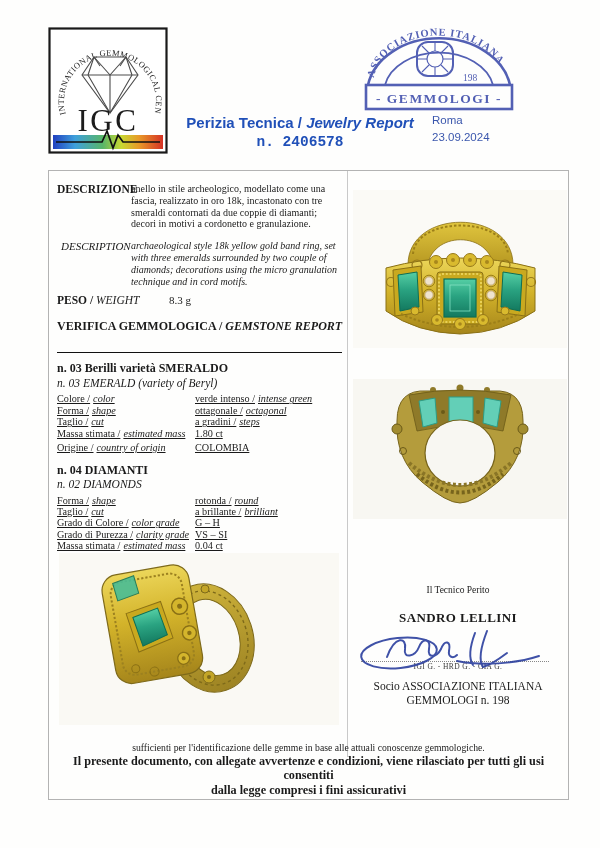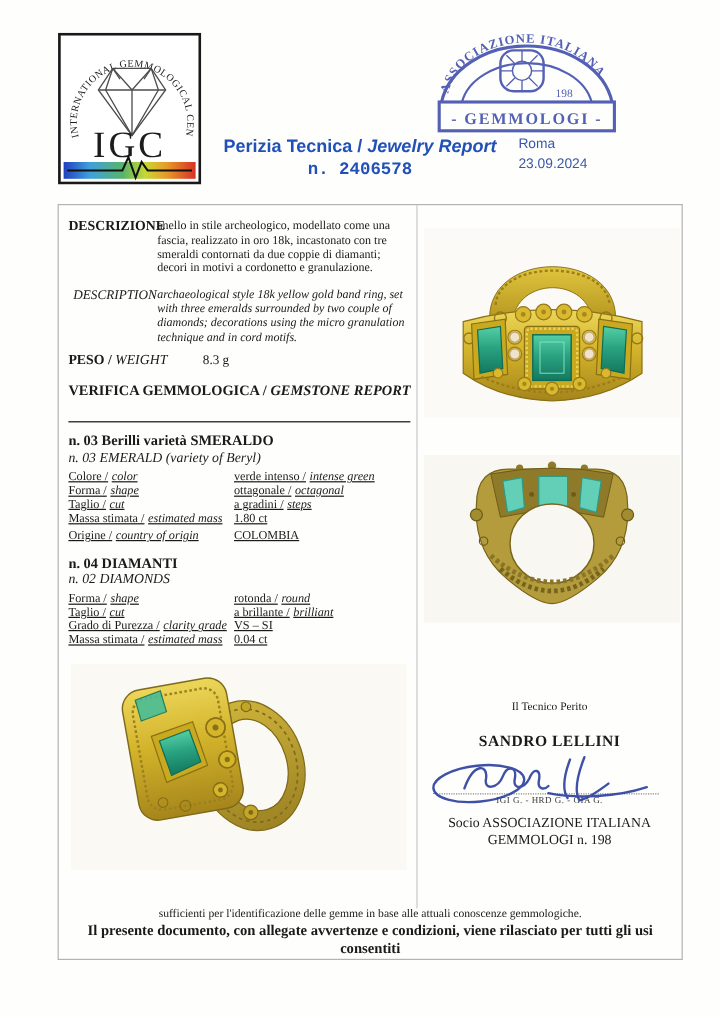--- a/index.html
+++ b/index.html
@@ -225,20 +225,24 @@
         <div class="spec-rows">
             <div class="spec-row">
             <div class="spec-label"><span>Forma /</span><span class="en-i">shape</span></div>
             <div class="spec-value"><span>rotonda /</span><span class="en-i">round</span></div>
           </div>
             <div class="spec-row">
             <div class="spec-label"><span>Taglio /</span><span class="en-i">cut</span></div>
             <div class="spec-value"><span>a brillante /</span><span class="en-i">brilliant</span></div>
           </div>
             <div class="spec-row">
+            <div class="spec-label"><span>Grado di Colore /</span><span class="en-i">color grade</span></div>
+            <div class="spec-value"><span>G – H</span><span class="en-i"></span></div>
+          </div>
+            <div class="spec-row">
             <div class="spec-label"><span>Grado di Purezza /</span><span class="en-i">clarity grade</span></div>
             <div class="spec-value"><span>VS – SI</span><span class="en-i"></span></div>
           </div>
             <div class="spec-row">
             <div class="spec-label"><span>Massa stimata /</span><span class="en-i">estimated mass</span></div>
             <div class="spec-value"><span>0.04 ct</span><span class="en-i"></span></div>
           </div>
           </div>
       </div>
     </div>
@@ -408,16 +412,17 @@
         </div>
       <div class="sig-membership">
         <div>Socio ASSOCIAZIONE ITALIANA</div>
         <div>GEMMOLOGI n. 198</div>
       </div>
     </div>
 
     <div class="footer-note">
       <div class="f-small">sufficienti per l'identificazione delle gemme in base alle attuali conoscenze gemmologiche.</div>
       <div class="f-bold">Il presente documento, con allegate avvertenze e condizioni, viene rilasciato per tutti gli usi consentiti</div>
+      <div class="f-bold">dalla legge compresi i fini assicurativi</div>
     </div>
 
   </div>
 </div>
 
 </body></html>

